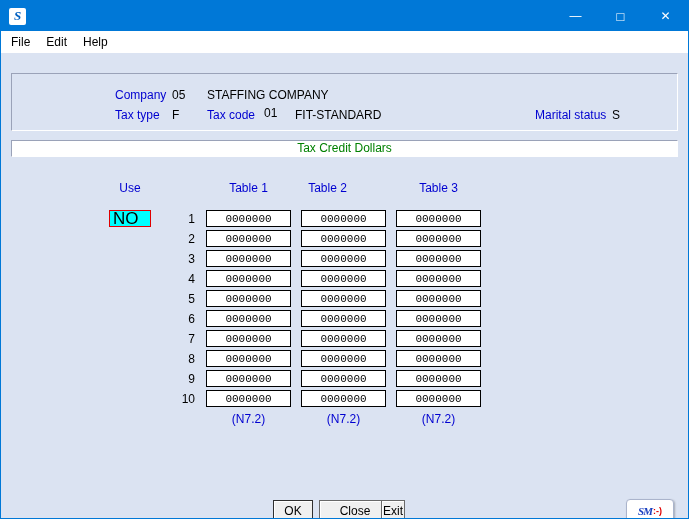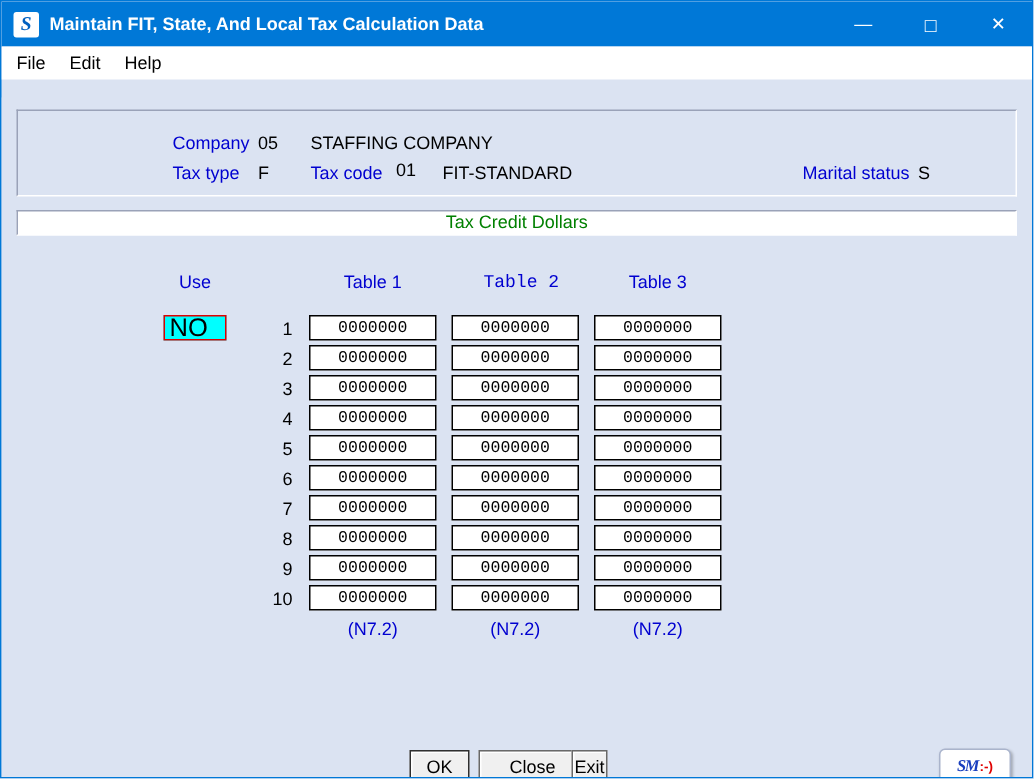--- a/index.html
+++ b/index.html
@@ -124,21 +124,20 @@
 </style>
 </head>
 <body>
 
 <div class="window">
 
   <div class="titlebar">
     <div class="app-icon">
       <span>S</span>
     </div>
-    <div class="title-text">Maintain FIT, State, And Local Tax Calculation Data</div>
     <div class="win-controls">
       <div class="wc">—</div>
       <div class="wc wc-max">□</div>
       <div class="wc">✕</div>
     </div>
   </div>
 
   <div class="menubar">
     <span class="menu-item">File</span>
     <span class="menu-item">Edit</span>
@@ -160,21 +159,21 @@
       <span class="flabel" style="left:523px; top:34px;">Marital status</span>
       <span class="fval" style="left:600px; top:34px;">S</span>
     </div>
 
     <div class="section-strip">
       <span>Tax Credit Dollars</span>
     </div>
 
     <span class="use-head">Use</span>
     <span class="col-head" style="left:205px;">Table 1</span>
-    <span class="col-head" style="left:304px;font-family:Liberation Mono, monospace;">Table 2</span>
+    <span class="col-head" style="left:284px;">Table 2</span>
     <span class="col-head" style="left:395px;">Table 3</span>
 
     <input class="use-input" value="NO" style="">
 
     <div class="credit-rows">
         <div class="grid-row">
           <span class="row-num">1</span>
           <input class="cell-input" value="0000000" style="">
           <input class="cell-input" value="0000000" style="">
           <input class="cell-input" value="0000000" style="">

